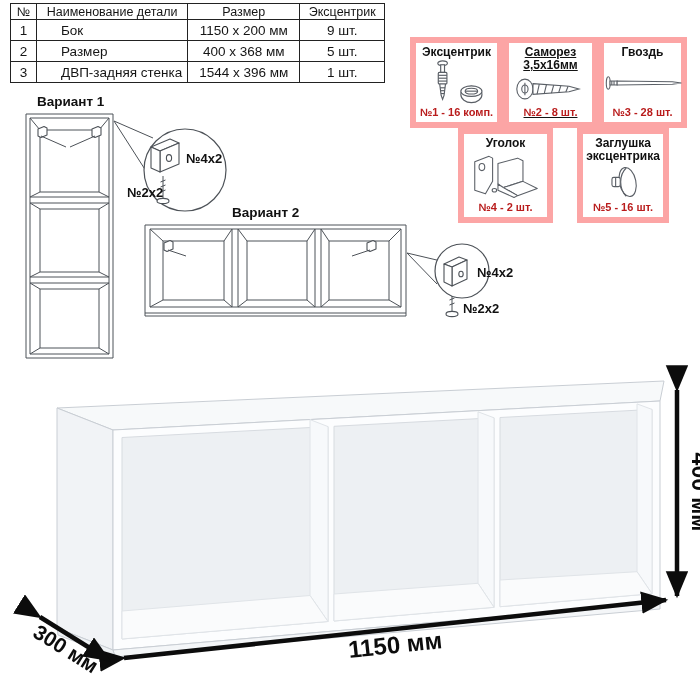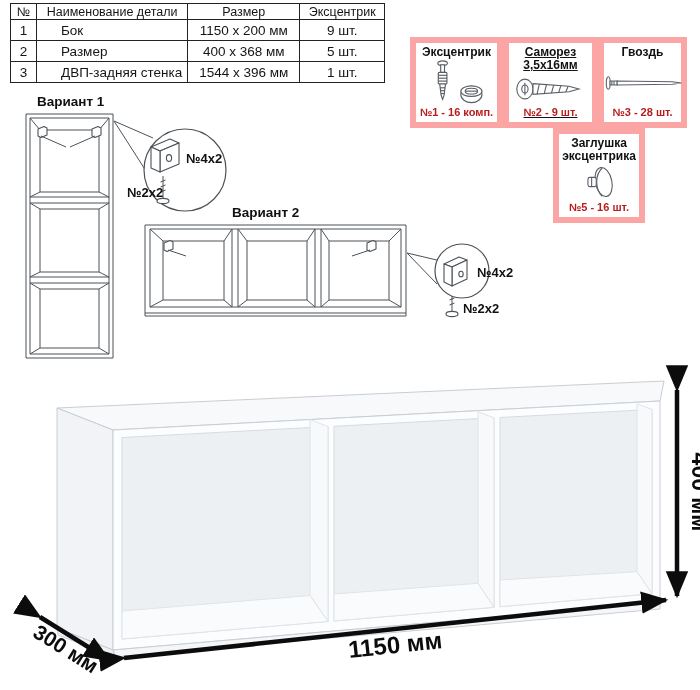--- a/index.html
+++ b/index.html
@@ -204,42 +204,59 @@
           <line x1="13" y1="13" x2="13" y2="27"></line>
           <path d="M22,14 L62,17 L73,20 L62,23 L22,26 Z"></path>
           <line x1="29" y1="14.5" x2="26.5" y2="25.6"></line>
           <line x1="37" y1="15" x2="34.5" y2="25.1"></line>
           <line x1="45" y1="15.6" x2="42.5" y2="24.5"></line>
           <line x1="53" y1="16.2" x2="50.5" y2="24"></line>
           <line x1="61" y1="16.9" x2="58.5" y2="23.3"></line>
         </g>
       </svg>
     </div>
-    <div class="q">№2 - 9 шт.</div>
+    <div class="q">№2 - 8 шт.</div>
   </div>
 
   <div class="hw" style="left:598px;top:37px;width:89px;height:91px;">
     <div class="t"><span>Гвоздь</span><br>
       <span></span></div>
     <div class="ic">
       <svg width="82" height="22" viewBox="0 0 92 24">
         <g stroke="#5a5f66" fill="#fff" stroke-width="1.2">
           <ellipse cx="7" cy="12" rx="2.2" ry="7"></ellipse>
           <rect x="9" y="9.8" width="8" height="4.4"></rect>
           <line x1="11" y1="9.8" x2="11" y2="14.2"></line>
           <line x1="13.5" y1="9.8" x2="13.5" y2="14.2"></line>
           <path d="M17,9.8 L79,10.6 L89,12 L79,13.4 L17,14.2 Z"></path>
         </g>
       </svg>
     </div>
     <div class="q">№3 - 28 шт.</div>
   </div>
 
-
-  <div class="hw" style="left:553px;top:128px;width:92px;height:95px;justify-content:space-between;">
+  <div class="hw" style="left:458px;top:128px;width:95px;height:95px;">
+    <div class="t"><span>Уголок</span><br>
+      <span></span></div>
+    <div class="ic">
+      <svg width="80" height="50" viewBox="0 0 86 56">
+        <g stroke="#5a5f66" fill="#fff" stroke-width="1.2" stroke-linejoin="round">
+          <path d="M8,12 L24,6 L28,8 L28,34 L20,48 L8,44 Z"></path>
+          <ellipse cx="16" cy="18" rx="3.2" ry="4"></ellipse>
+          <path d="M34,14 L56,8 L62,11 L62,34 L40,41 L34,37 Z"></path>
+          <path d="M40,41 L62,34 L78,42 L56,50 Z"></path>
+          <path d="M34,37 L40,41 L56,50 L52,52 L34,44 Z"></path>
+          <ellipse cx="30" cy="44" rx="2.5" ry="2"></ellipse>
+        </g>
+      </svg>
+    </div>
+    <div class="q">№4 - 2 шт.</div>
+  </div>
+
+  <div class="hw" style="left:577px;top:128px;width:92px;height:95px;justify-content:space-between;">
     <div class="t"><span>Заглушка</span><br>
       <span>эксцентрика</span></div>
     <div class="ic">
       <svg width="50" height="46" viewBox="0 0 52 50">
         <g stroke="#5a5f66" fill="#fff" stroke-width="1.2">
           <ellipse cx="31" cy="25" rx="9" ry="16" transform="rotate(-12 31 25)"></ellipse>
           <path d="M29.5,9.8 C25,14 23.5,19 23.5,25 C23.5,31 25,36 29.5,40.5" fill="none"></path>
           <rect x="14" y="20" width="9" height="10" rx="2"></rect>
           <line x1="18" y1="20" x2="18" y2="30"></line>
         </g>

